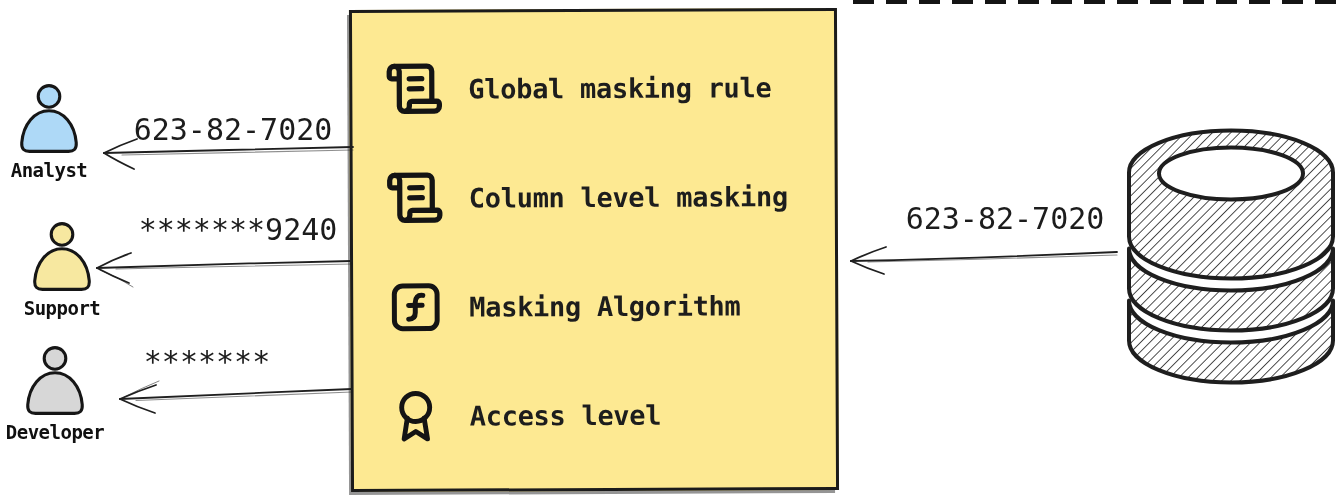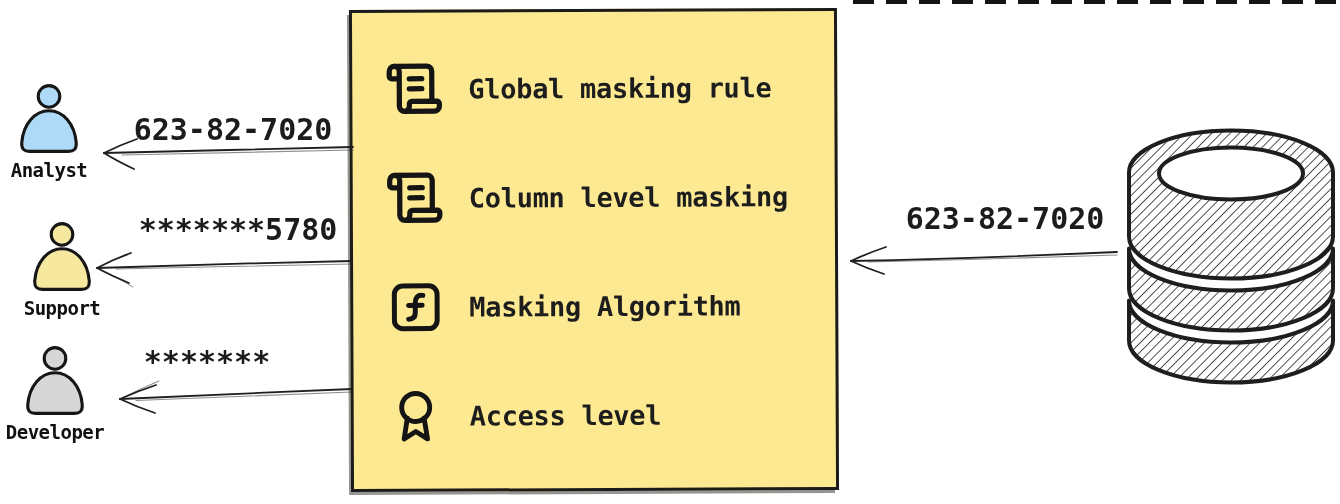--- a/index.html
+++ b/index.html
@@ -19,21 +19,21 @@
     font-size:19px;font-weight:600;color:#101010;
     letter-spacing:-0.5px;white-space:nowrap;
   }
   #person-analyst{left:-21px;top:82px;}
   #person-support{left:-8px;top:220px;}
   #person-developer{left:-15px;top:344px;}
 
   
   .value-label{
     position:absolute;width:240px;text-align:center;
-    font-size:30px;font-weight:700;color:#1c1c1c;
+    font-size:30px;font-weight:400;color:#1c1c1c;
     line-height:1;white-space:nowrap;
   }
   #value-analyst{left:113px;top:115px;}
   #value-support{left:118px;top:215px;}
   #value-developer{left:87px;top:347px;}
   #value-database{left:885px;top:204px;}
 
   
   .masking-box{
     position:absolute;left:350px;top:9px;width:488px;height:482px;
@@ -84,21 +84,21 @@
   <svg viewBox="0 0 64 72">
     <g stroke="#161616" stroke-width="3" fill="#d7d7d7">
       <circle cx="32" cy="14" r="10.5"></circle>
       <path d="M32 28 C18 28 7 41 5.5 59 C5 65.5 8 67.5 13 67.5 L51 67.5 C56 67.5 59 65.5 58.5 59 C57 41 46 28 32 28 Z"></path>
     </g>
   </svg>
   <div class="person-label">Developer</div>
 </div>
 
 <div class="value-label" id="value-analyst">623-82-7020</div>
-<div class="value-label" id="value-support">*******5780</div>
+<div class="value-label" id="value-support">*******9240</div>
 <div class="value-label" id="value-developer">*******</div>
 <div class="value-label" id="value-database">623-82-7020</div>
 
 <div class="masking-box" style="background-color: rgb(253, 233, 146);">
 
   <div class="box-row">
     <span class="icon-cell">
       <svg width="60" height="60" viewBox="0 0 24 24" stroke-width="2.1">
         <path d="M15 12h-5"></path>
           <path d="M15 8h-5"></path>

